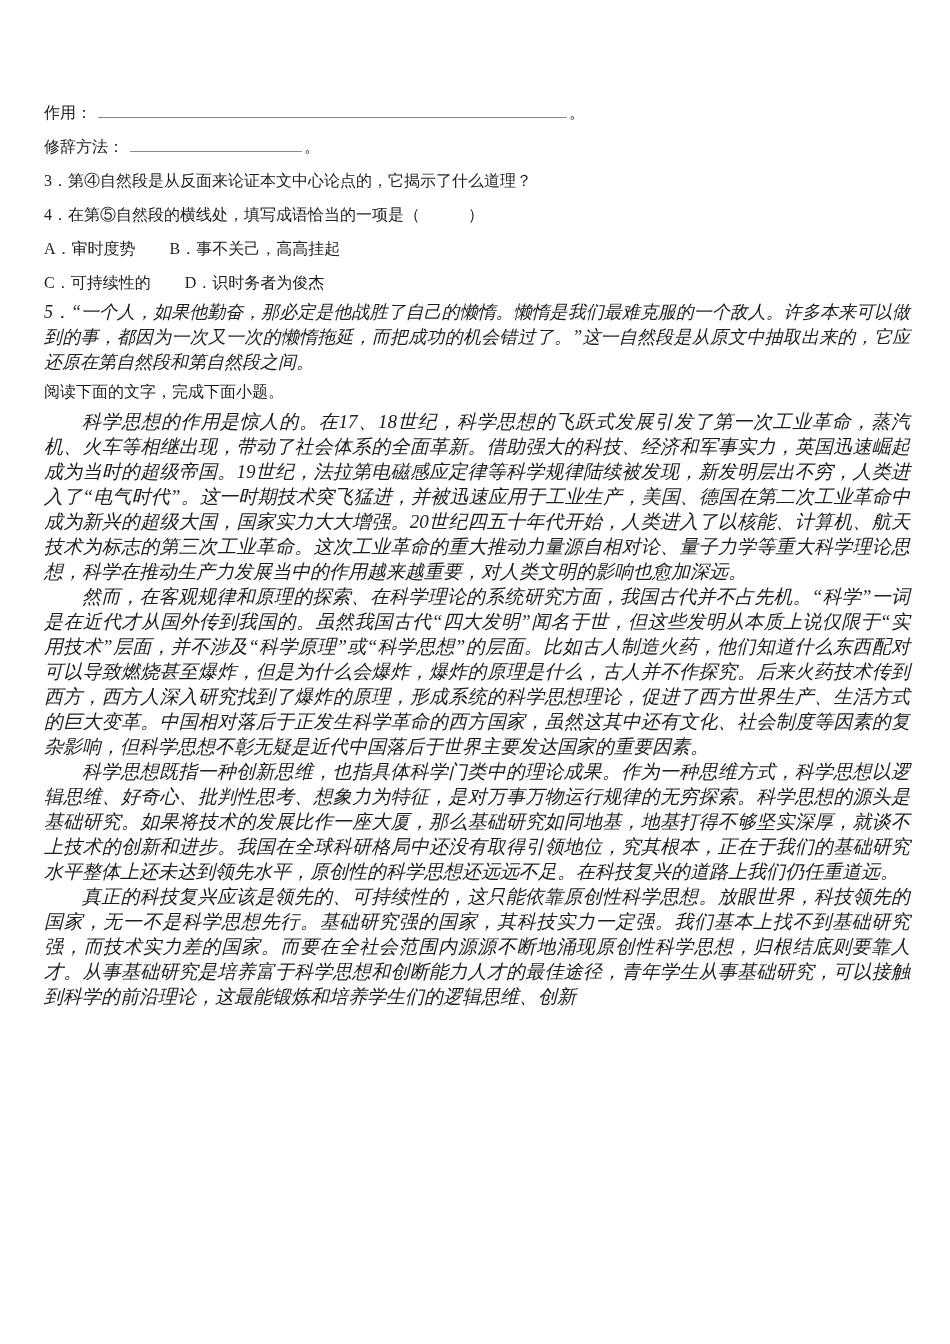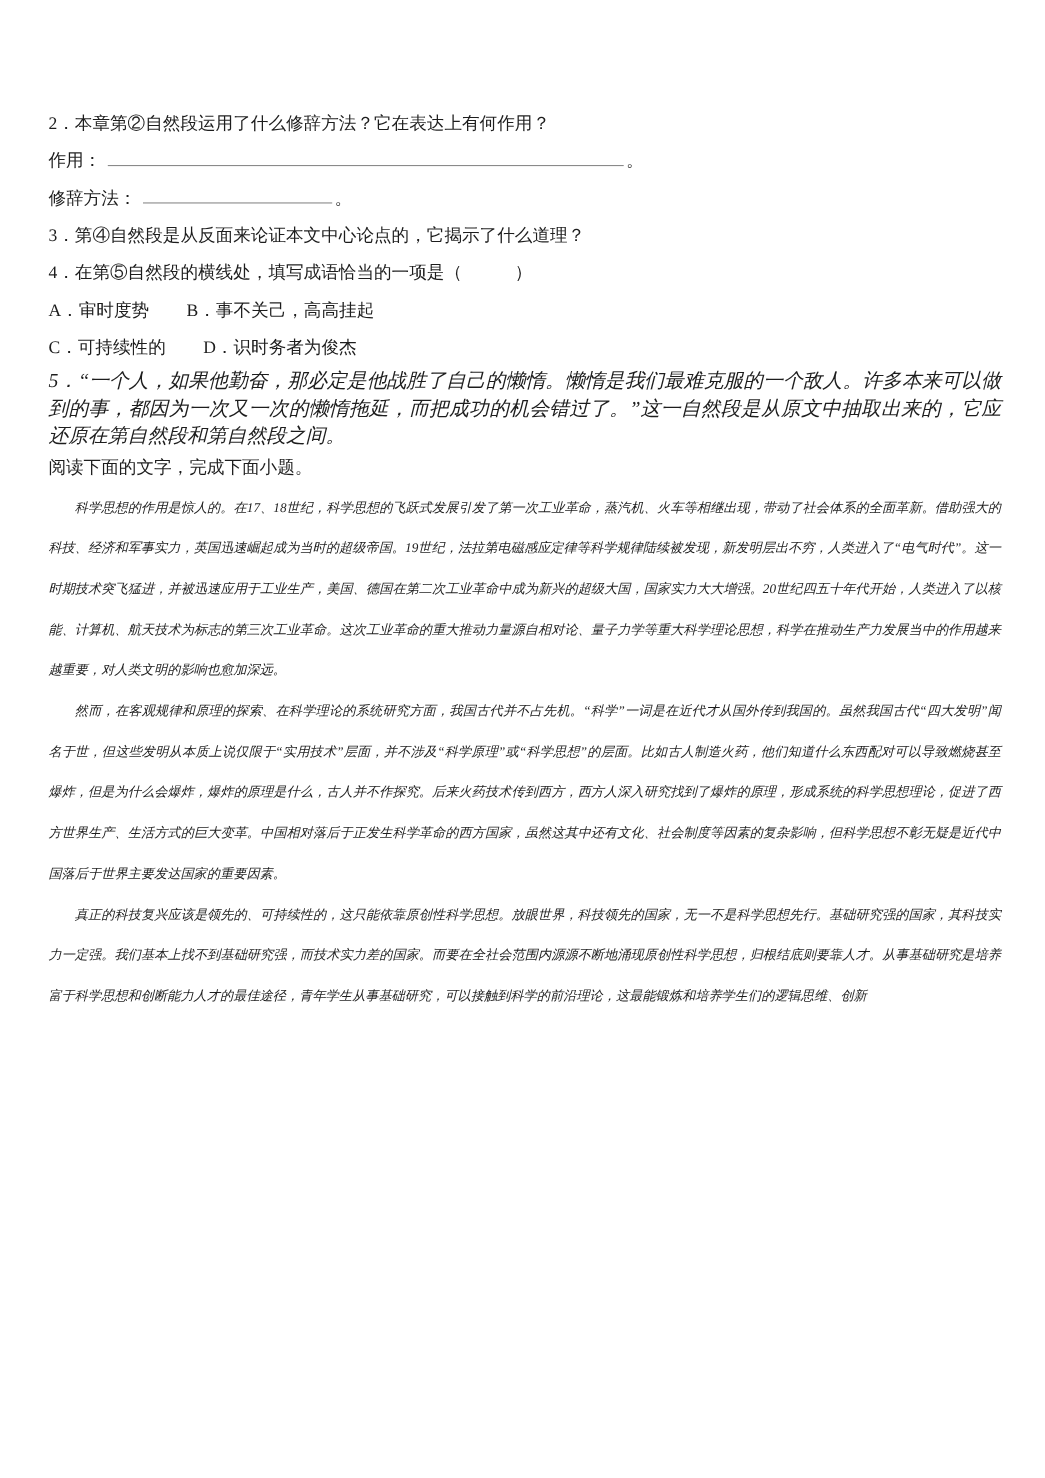--- a/index.html
+++ b/index.html
@@ -33,35 +33,34 @@
     border-bottom: 1px solid #8a8a8a;
     height: 15px;
     vertical-align: baseline;
     margin-left: 6px;
     margin-right: 2px;
   }
   .blank-short { width: 172px; }
   .blank-long  { width: 469px; }
   .opt-left { display: inline-block; margin-right: 34px; }
   .passage .para {
-    font-size: 12px;
-    line-height: 37px;
+    font-size: 19px;
+    line-height: 25px;
     text-indent: 2em;
     text-align: justify;
     font-style: italic; 
   }
 </style>
 </head>
 <body>
 
 <div class="page">
   <div class="content">
 
     <section>
-      <p class="qline">2．本章第②自然段运用了什么修辞方法？它在表达上有何作用？</p>
 
       <p class="qline"><span>作用：</span><span class="blank blank-long"></span><span>。</span></p>
 
       <p class="qline"><span>修辞方法：</span><span class="blank blank-short"></span><span>。</span></p>
 
       <p class="qline">3．第④自然段是从反面来论证本文中心论点的，它揭示了什么道理？</p>
 
       <p class="qline">4．在第⑤自然段的横线处，填写成语恰当的一项是（　　　）</p>
 
       <p class="qline"><span class="opt-left">A．审时度势</span><span>B．事不关己，高高挂起</span></p>
@@ -69,17 +68,18 @@
       <p class="qline"><span class="opt-left">C．可持续性的</span><span>D．识时务者为俊杰</span></p>
 
       <p class="q5">5．“一个人，如果他勤奋，那必定是他战胜了自己的懒惰。懒惰是我们最难克服的一个敌人。许多本来可以做到的事，都因为一次又一次的懒惰拖延，而把成功的机会错过了。”这一自然段是从原文中抽取出来的，它应还原在第自然段和第自然段之间。</p>
     </section>
 
     <p class="qline">阅读下面的文字，完成下面小题。</p>
 
     <section class="passage">
       <p class="para">科学思想的作用是惊人的。在17、18世纪，科学思想的飞跃式发展引发了第一次工业革命，蒸汽机、火车等相继出现，带动了社会体系的全面革新。借助强大的科技、经济和军事实力，英国迅速崛起成为当时的超级帝国。19世纪，法拉第电磁感应定律等科学规律陆续被发现，新发明层出不穷，人类进入了“电气时代”。这一时期技术突飞猛进，并被迅速应用于工业生产，美国、德国在第二次工业革命中成为新兴的超级大国，国家实力大大增强。20世纪四五十年代开始，人类进入了以核能、计算机、航天技术为标志的第三次工业革命。这次工业革命的重大推动力量源自相对论、量子力学等重大科学理论思想，科学在推动生产力发展当中的作用越来越重要，对人类文明的影响也愈加深远。</p>
       <p class="para">然而，在客观规律和原理的探索、在科学理论的系统研究方面，我国古代并不占先机。“科学”一词是在近代才从国外传到我国的。虽然我国古代“四大发明”闻名于世，但这些发明从本质上说仅限于“实用技术”层面，并不涉及“科学原理”或“科学思想”的层面。比如古人制造火药，他们知道什么东西配对可以导致燃烧甚至爆炸，但是为什么会爆炸，爆炸的原理是什么，古人并不作探究。后来火药技术传到西方，西方人深入研究找到了爆炸的原理，形成系统的科学思想理论，促进了西方世界生产、生活方式的巨大变革。中国相对落后于正发生科学革命的西方国家，虽然这其中还有文化、社会制度等因素的复杂影响，但科学思想不彰无疑是近代中国落后于世界主要发达国家的重要因素。</p>
+      <p class="para">科学思想既指一种创新思维，也指具体科学门类中的理论成果。作为一种思维方式，科学思想以逻辑思维、好奇心、批判性思考、想象力为特征，是对万事万物运行规律的无穷探索。科学思想的源头是基础研究。如果将技术的发展比作一座大厦，那么基础研究如同地基，地基打得不够坚实深厚，就谈不上技术的创新和进步。我国在全球科研格局中还没有取得引领地位，究其根本，正在于我们的基础研究水平整体上还未达到领先水平，原创性的科学思想还远远不足。在科技复兴的道路上我们仍任重道远。</p>
       <p class="para">真正的科技复兴应该是领先的、可持续性的，这只能依靠原创性科学思想。放眼世界，科技领先的国家，无一不是科学思想先行。基础研究强的国家，其科技实力一定强。我们基本上找不到基础研究强，而技术实力差的国家。而要在全社会范围内源源不断地涌现原创性科学思想，归根结底则要靠人才。从事基础研究是培养富于科学思想和创断能力人才的最佳途径，青年学生从事基础研究，可以接触到科学的前沿理论，这最能锻炼和培养学生们的逻辑思维、创新</p>
     </section>
 
   </div>
 </div>
 
 </body></html>

